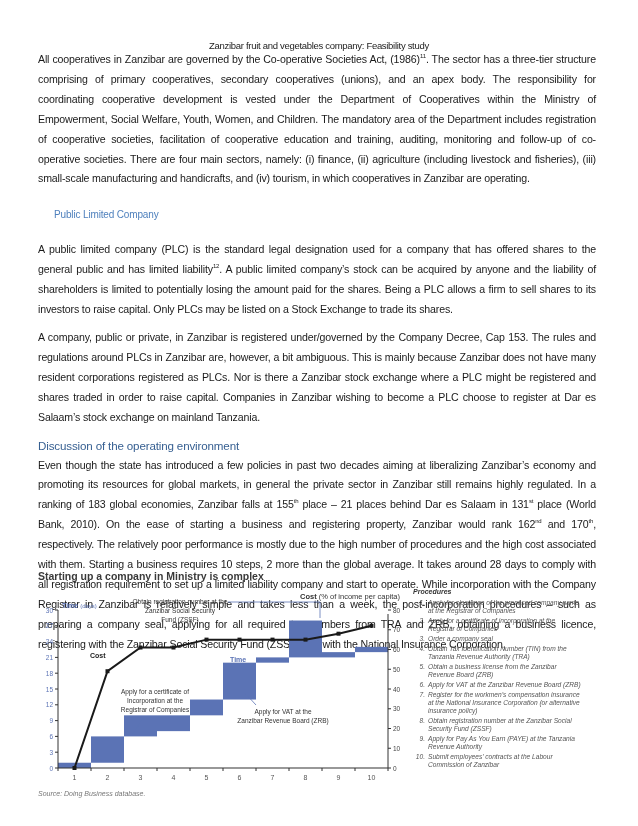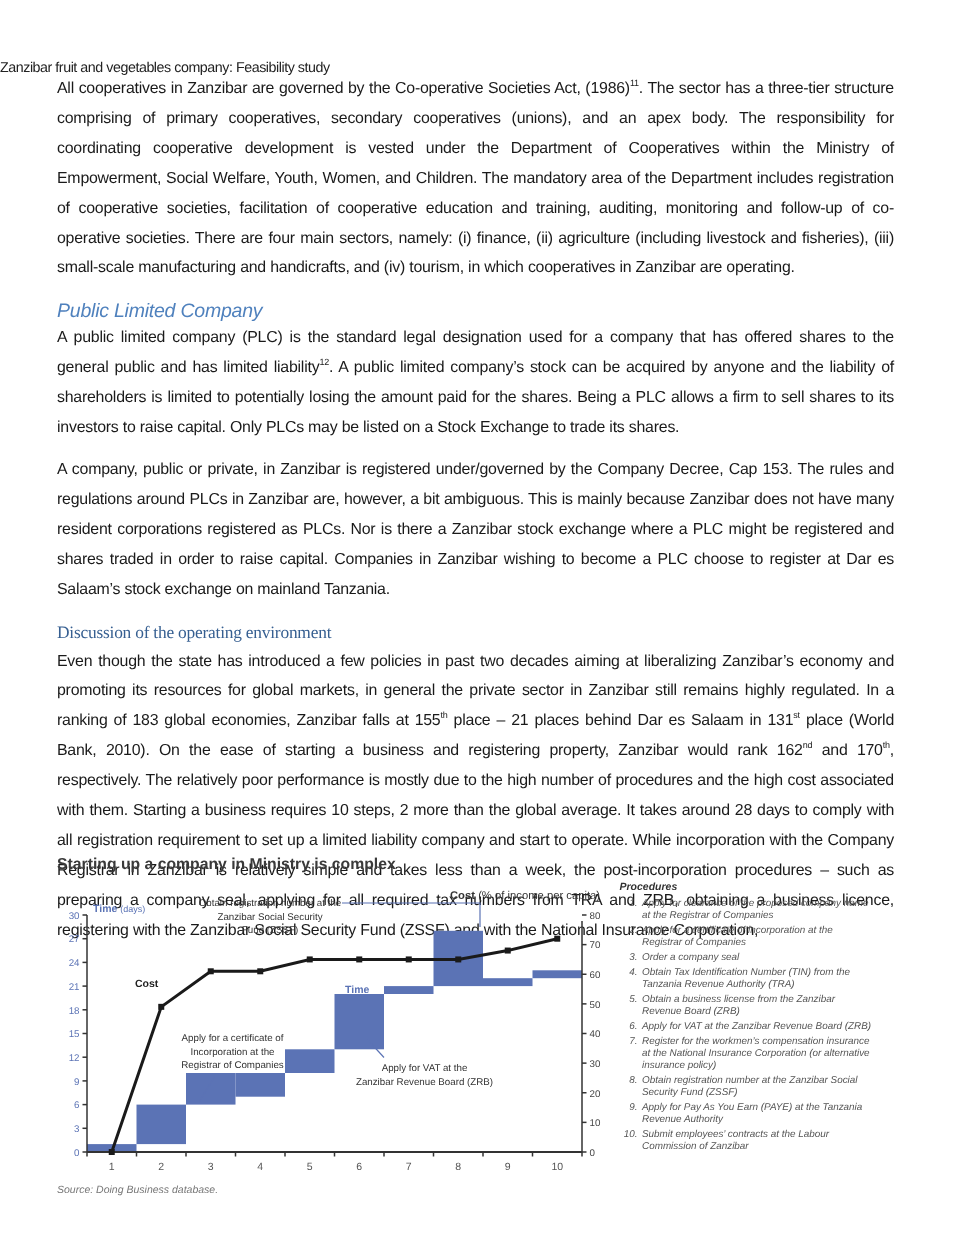--- a/index.html
+++ b/index.html
@@ -1,25 +1,25 @@
 <!DOCTYPE html>
 <html><head>
 <meta charset="utf-8">
 <style>
   html, body { margin: 0; padding: 0; background: #ffffff; }
   body { width: 638px; height: 826px; position: relative; overflow: hidden;
          font-family: "Liberation Sans", sans-serif; color: #1a1a1a; }
-  .page-header { position: absolute; top: 40px; left: 0; width: 638px; text-align: left;
+  .page-header { position: absolute; top: 40px; left: 0; width: 638px; text-align: center;
          font-size: 9.5px; letter-spacing: -0.3px; color: #222; }
   .body { position: absolute; left: 38px; top: 50px; width: 558px; font-size: 10.6px; line-height: 19.9px;
           letter-spacing: -0.15px; }
   .para { margin: 0 0 8px 0; text-align: justify; }
   sup { font-size: 6px; line-height: 0; vertical-align: super; }
-  .heading-italic { font-style: italic; color: #4f81bd; font-size: 13px; margin: 0; line-height: 19px; }
-  .heading-main { color: #365f91; font-size: 11.6px; margin: 0; line-height: 20px; font-family: Liberation Serif, serif; }
+  .heading-italic { color: #4f81bd; font-size: 10px; margin: 16px; line-height: 19px; }
+  .heading-main { color: #365f91; font-size: 11.6px; margin: 0; line-height: 20px; }
   .figure { position: absolute; left: 30px; top: 562px; width: 608px; height: 264px; }
   .fig-title { position: absolute; left: 8px; top: 8px; font-weight: bold; font-size: 10.5px; color: #3a3a3a; }
   .fig-source { position: absolute; left: 8px; top: 228px; font-size: 7px; font-style: italic; color: #777; }
   .procedures { position: absolute; left: 383px; top: 26px; width: 170px; font-size: 6.6px; font-style: italic;
                 color: #555; line-height: 8px; }
   .proc-title { font-weight: bold; color: #333; margin-bottom: 3px; font-size: 7px; }
   .proc-item { display: flex; margin-bottom: 2px; }
   .proc-num { width: 12px; flex: none; text-align: right; padding-right: 3px; }
   svg text { font-family: "Liberation Sans", sans-serif; }
 </style>

